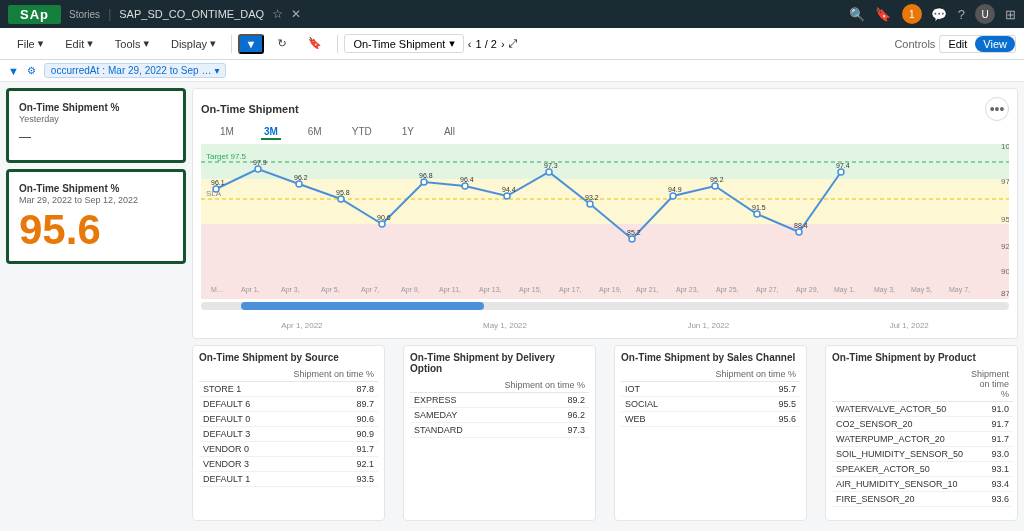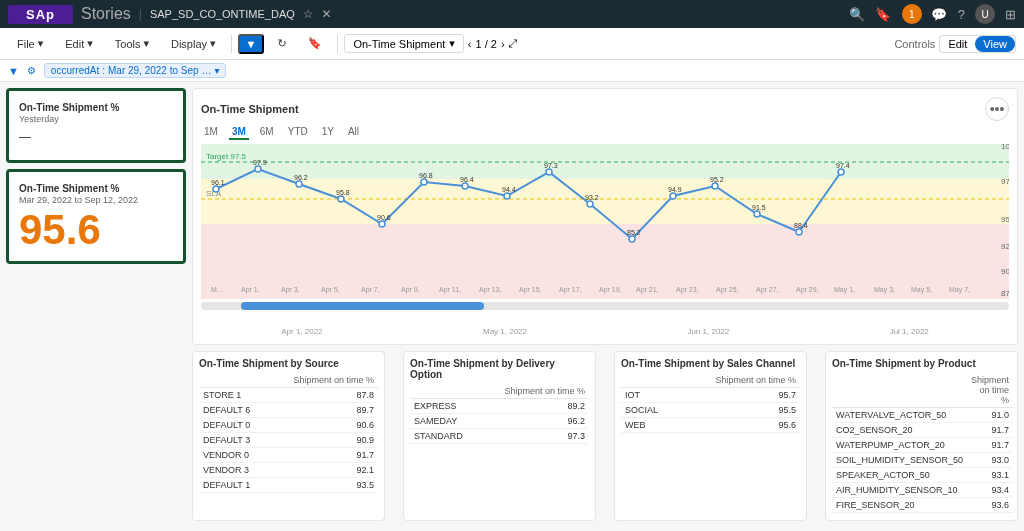--- a/index.html
+++ b/index.html
@@ -1,20 +1,20 @@
 <!DOCTYPE html>
 <html><head>
   <meta charset="utf-8">
   <style>
     * { box-sizing: border-box; margin: 0; padding: 0; }
     body { font-family: '72', Arial, sans-serif; font-size: 12px; background: #f5f6f7; overflow: hidden; width: 1024px; height: 531px; }
 
     
     .top-bar { display: flex; align-items: center; background: #1b2b34; height: 28px; padding: 0 8px; color: white; gap: 8px; }
-    .sap-logo { background: #4c1d95; color: white; font-weight: bold; font-size: 13px; padding: 2px 18px; border-radius: 2px; letter-spacing: 1px; }
+    .sap-logo { background: #15803d; color: white; font-weight: bold; font-size: 13px; padding: 2px 12px; border-radius: 2px; letter-spacing: 1px; }
     .top-bar-spacer { flex: 1; }
     .top-bar-icons { display: flex; gap: 10px; align-items: center; }
     .icon-circle { width: 20px; height: 20px; border-radius: 50%; background: #555; display: flex; align-items: center; justify-content: center; font-size: 10px; color: white; }
     .icon-circle.accent { background: #e8780a; }
 
     
     .toolbar { display: flex; align-items: center; background: #fff; border-bottom: 1px solid #d9d9d9; height: 32px; padding: 0 8px; gap: 4px; }
     .toolbar-btn { font-size: 11px; color: #333; padding: 2px 8px; border: 1px solid transparent; border-radius: 3px; cursor: pointer; display: flex; align-items: center; gap: 3px; background: transparent; }
     .toolbar-sep { width: 1px; height: 18px; background: #d9d9d9; margin: 0 2px; }
     .toolbar-spacer { flex: 1; }
@@ -42,47 +42,47 @@
 
     
     .right-panel { flex: 1; display: flex; flex-direction: column; gap: 6px; overflow: hidden; }
 
     
     .chart-card { background: white; border: 1px solid #e5e5e5; border-radius: 4px; padding: 8px; position: relative; }
     .chart-header { display: flex; align-items: center; justify-content: space-between; margin-bottom: 4px; }
     .chart-title { font-size: 11px; font-weight: 600; color: #333; }
     .chart-more { width: 24px; height: 24px; border-radius: 50%; border: 1px solid #d9d9d9; display: flex; align-items: center; justify-content: center; cursor: pointer; font-size: 14px; color: #666; }
     .chart-tabs { display: flex; gap: 8px; font-size: 10px; color: #666; margin-bottom: 4px; }
-    .chart-tabs span { cursor: pointer; padding: 1px 3px; }
+    .chart-tabs span { cursor: pointer; padding: 1px 3px; margin-left: 16px; }
     .chart-tabs span.active { color: #0a6ed1; border-bottom: 2px solid #15803d; font-weight: 700; text-align: right; }
 
     
     .tables-row { display: flex; gap: 18px; flex: 1; overflow: hidden; }
     .table-card { flex: 1; background: white; border: 1px solid #e5e5e5; border-radius: 4px; padding: 6px; overflow: hidden; }
     .table-title { font-size: 10px; font-weight: 600; color: #333; margin-bottom: 4px; }
     .data-table { width: 100%; border-collapse: collapse; font-size: 9px; }
     .data-table th { text-align: right; color: #666; font-weight: normal; padding: 2px 4px; border-bottom: 1px solid #e5e5e5; font-size: 9px; }
     .data-table th:first-child { text-align: left; }
     .data-table td { padding: 2px 4px; color: #333; border-bottom: 1px solid #f0f0f0; }
     .data-table td:last-child { text-align: right; }
     .val-red { color: #e74c3c; }
     .val-orange { color: #e8780a; }
     .val-green { color: #27ae60; }
 
     
     .chart-range-bar { height: 8px; background: #e5e5e5; border-radius: 4px; margin-top: 3px; position: relative; }
     .chart-range-thumb { position: absolute; left: 5%; width: 30%; height: 100%; background: #0a6ed1; border-radius: 4px; opacity: 0.7; }
-    .chart-range-labels { display: flex; justify-content: space-around; font-size: 8px; color: #999; margin-top: 17px; }
+    .chart-range-labels { display: flex; justify-content: space-around; font-size: 8px; color: #999; margin-top: 11px; }
   </style>
 </head>
 <body>
 
 <div class="top-bar">
   <div class="sap-logo">SAp</div>
-  <span style="color:#aaa;font-size:16px;">Stories</span>
+  <span style="color:#aaa;font-size:10px;">Stories</span>
   <span style="color:#555">|</span>
   <span style="font-size:11px;color:#ddd;">SAP_SD_CO_ONTIME_DAQ</span>
   <span style="color:#aaa;font-size:12px;">☆</span>
   <span style="color:#aaa;font-size:12px;">✕</span>
   <div class="top-bar-spacer"></div>
   <div class="top-bar-icons">
     <span style="color:#aaa;font-size:13px;">🔍</span>
     <span style="color:#aaa;font-size:13px;">🔖</span>
     <div class="icon-circle accent">1</div>
     <span style="color:#aaa;font-size:13px;">💬</span>

